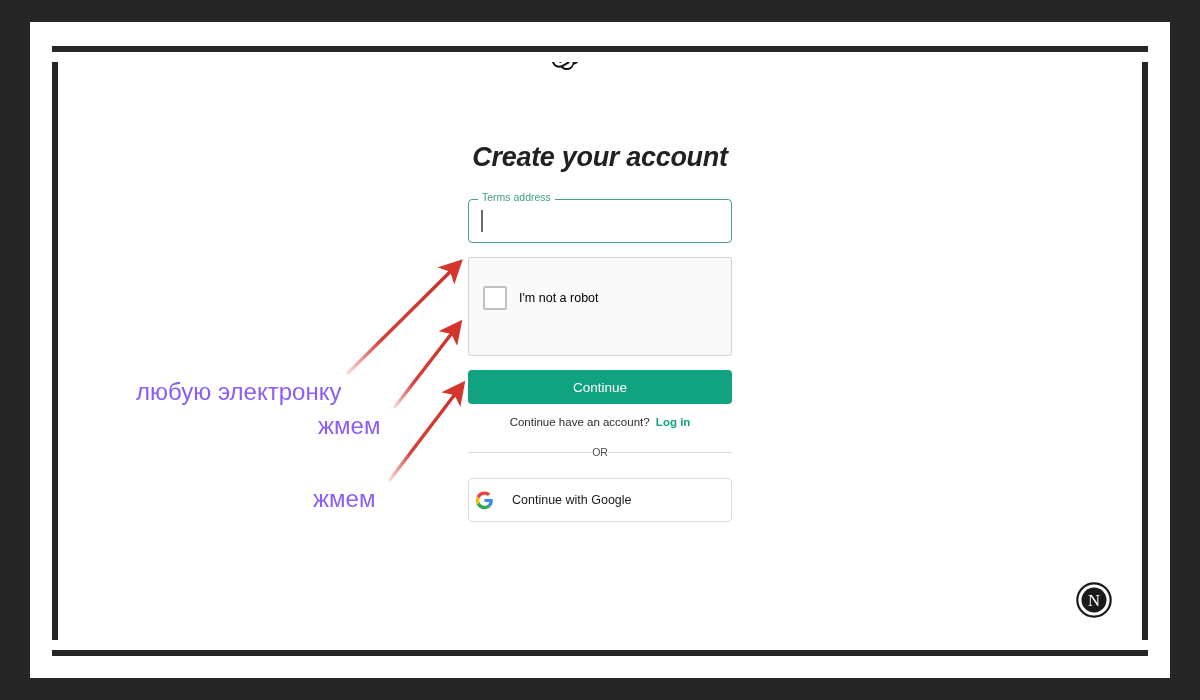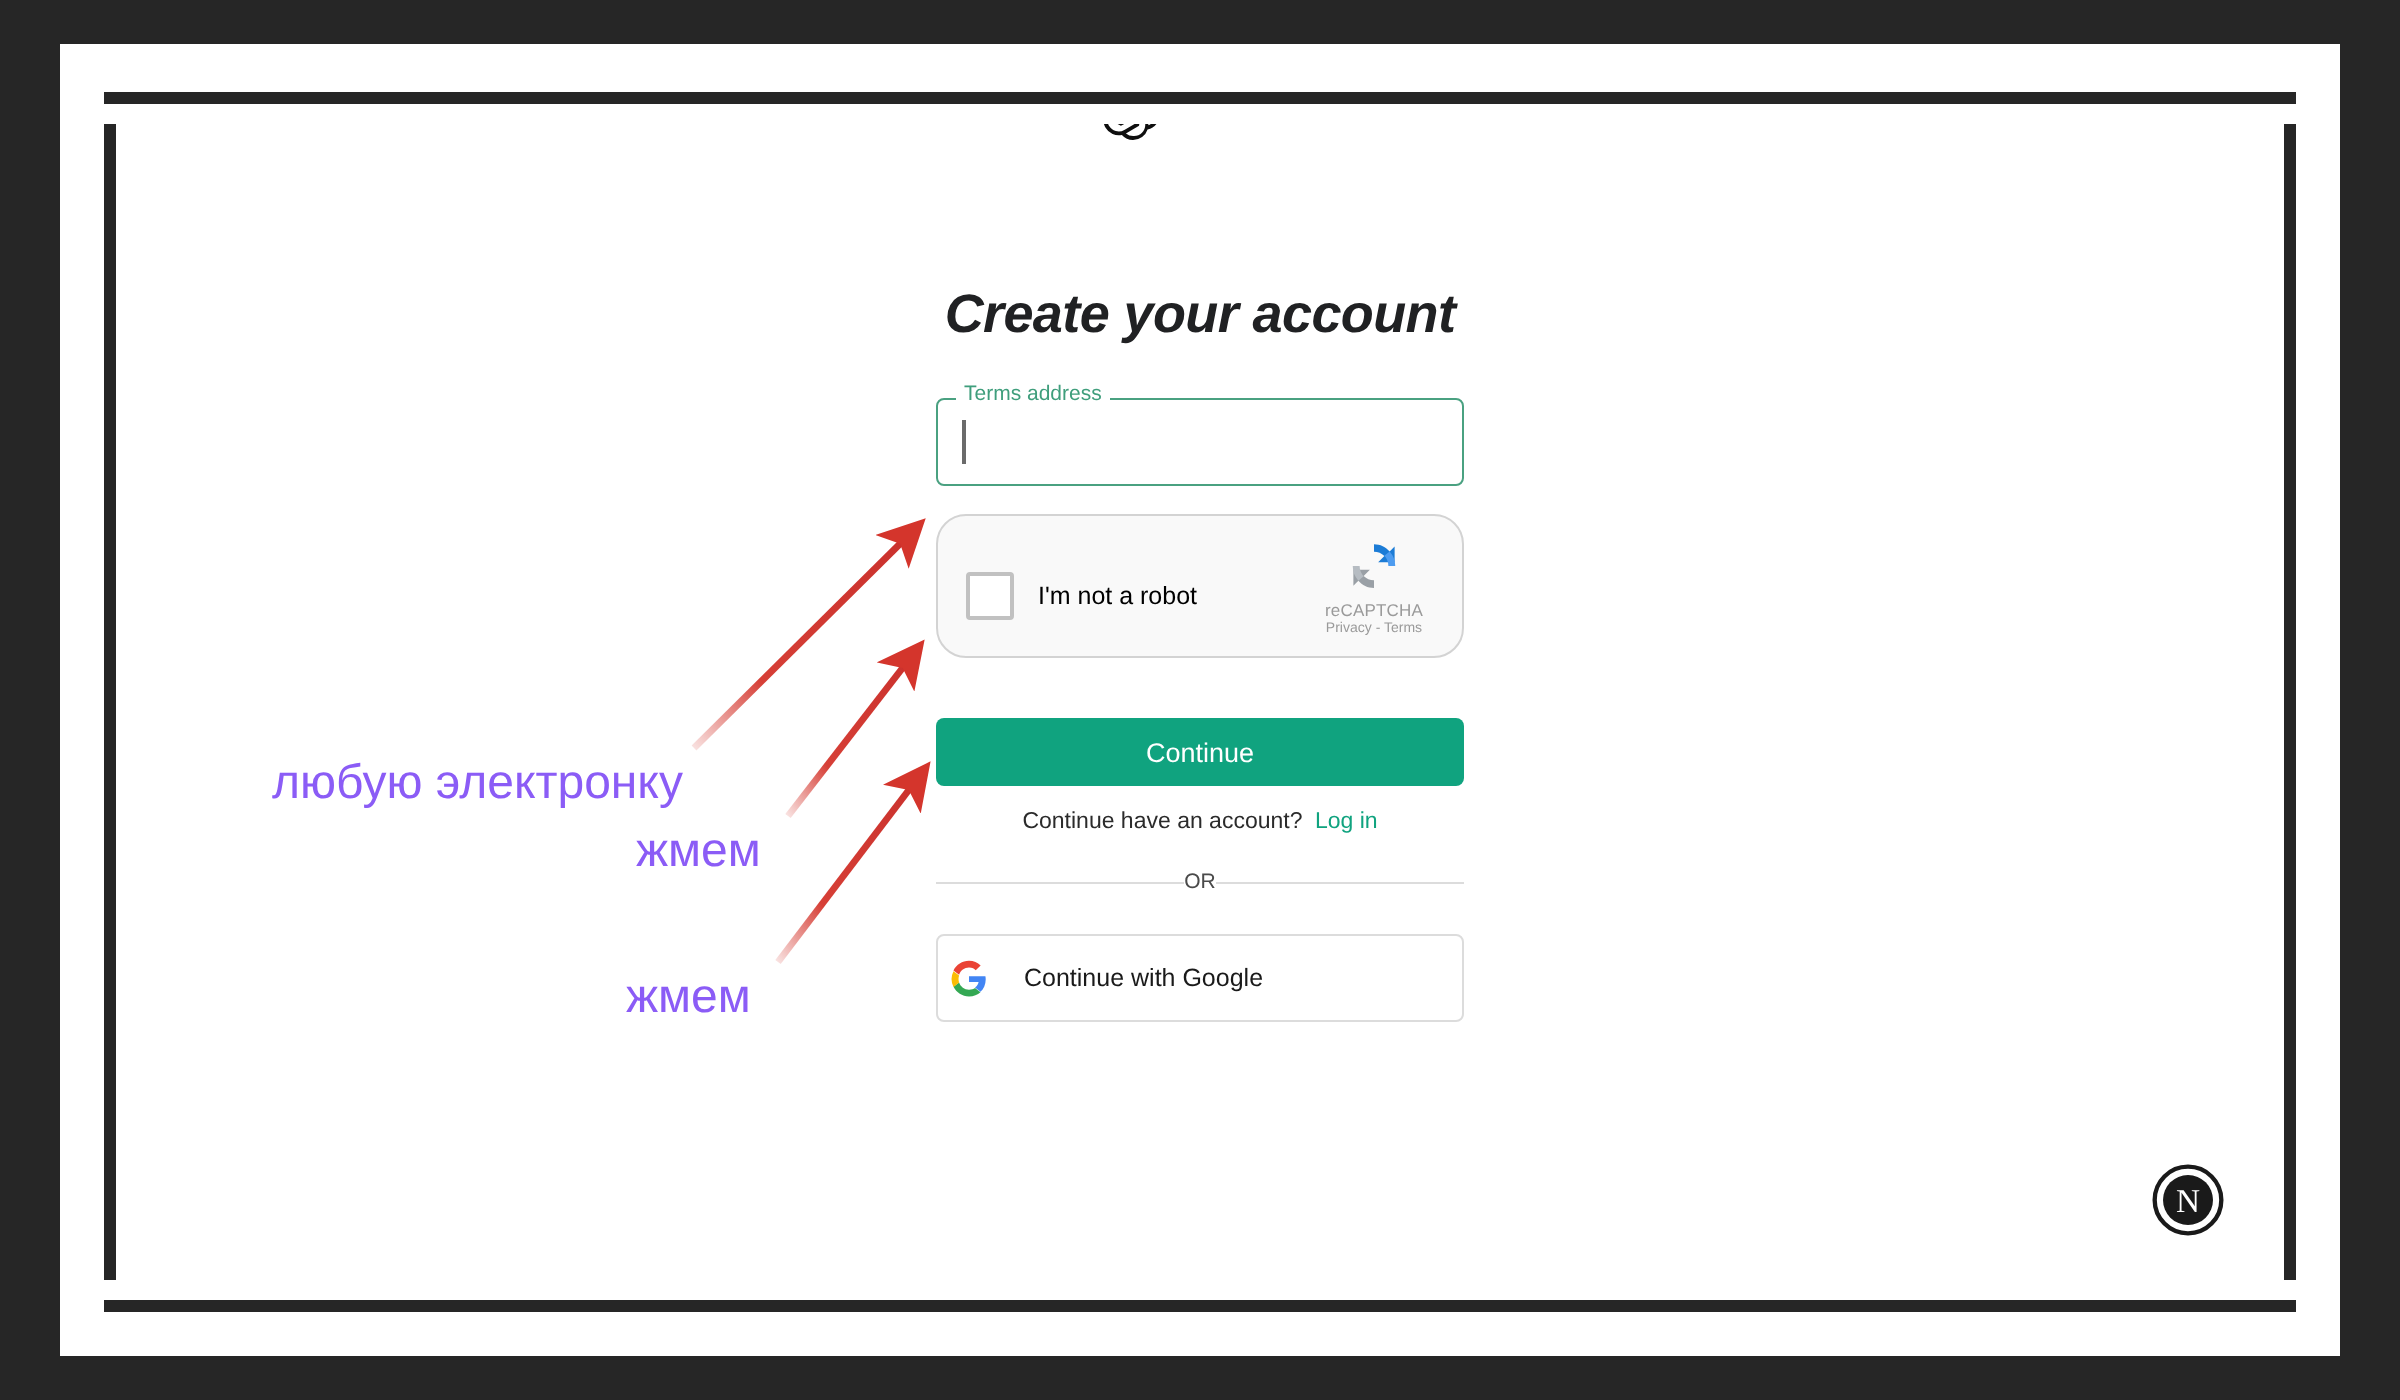--- a/index.html
+++ b/index.html
@@ -79,26 +79,26 @@
   }
   .field-caret {
     position:absolute;
     left:12px; top:10px;
     width:1.5px; height:22px;
     background:#6b6b6b;
   }
 
   
   .recaptcha {
-    height:72px;
+    height:99px;
     border:1px solid #d3d3d3;
-    border-radius:15px;
+    border-radius:3px;
     background:#f9f9f9;
     position:relative;
-    margin-bottom:30px;
+    margin-bottom:14px;
   }
   .rc-check {
     position:absolute;
     left:14px; top:28px;
     width:24px; height:24px;
     background:#fff;
     border:2px solid #c1c1c1;
     border-radius:2px;
   }
   .rc-text {
@@ -137,20 +137,21 @@
   .have-account {
     text-align:center;
     font-size:11.5px;
     color:#2b2b2b;
     margin-bottom:18px;
   }
   .have-account a {
     color:#10a37f;
     text-decoration:none;
     margin-left:3px;
+    font-weight:bold;
   }
 
   
   .or-row {
     display:flex;
     align-items:center;
     margin-bottom:20px;
   }
   .or-line { flex:1; height:1px; background:#dcdcdc; }
   .or-text { font-size:10.5px; color:#4a4a4a; }
@@ -220,34 +221,20 @@
     
     <div class="field">
       <span class="field-label">Terms address</span>
       <span class="field-caret"></span>
     </div>
 
     
     <div class="recaptcha">
       <div class="rc-check"></div>
       <span class="rc-text">I'm not a robot</span>
-      <div class="rc-brand">
-        <svg class="rc-logo" viewBox="0 0 48 48">
-          <path fill="#1c7cd6" d="M24 6.5c5 0 9.5 2.2 12.5 5.8l4-4V21H27.3l5-5A12 12 0 0 0 24 12.6Z"></path>
-          <path fill="#9aa0a6" d="M24 41.5c-5 0-9.5-2.2-12.5-5.8l-4 4V27h13.2l-5 5a12 12 0 0 0 8.3 3.4Z"></path>
-          <path fill="#4e9cf0" d="M36.5 12.3A17.4 17.4 0 0 1 41 24h-5.5a12 12 0 0 0-3.2-8.2Z"></path>
-          <path fill="#b6bcc2" d="M11.5 35.7A17.4 17.4 0 0 1 7 24h5.5c0 3.1 1.2 6 3.2 8.2Z"></path>
-        </svg>
-        <div class="rc-name">reCAPTCHA</div>
-        <div class="rc-links">
-          <span>Privacy</span>
-          <span>-</span>
-          <span>Terms</span>
-        </div>
-      </div>
     </div>
 
     
     <button class="continue">Continue</button>
 
     <div class="have-account">
       <span>Continue have an account?</span>
       <a href="#">Log in</a>
     </div>
 

